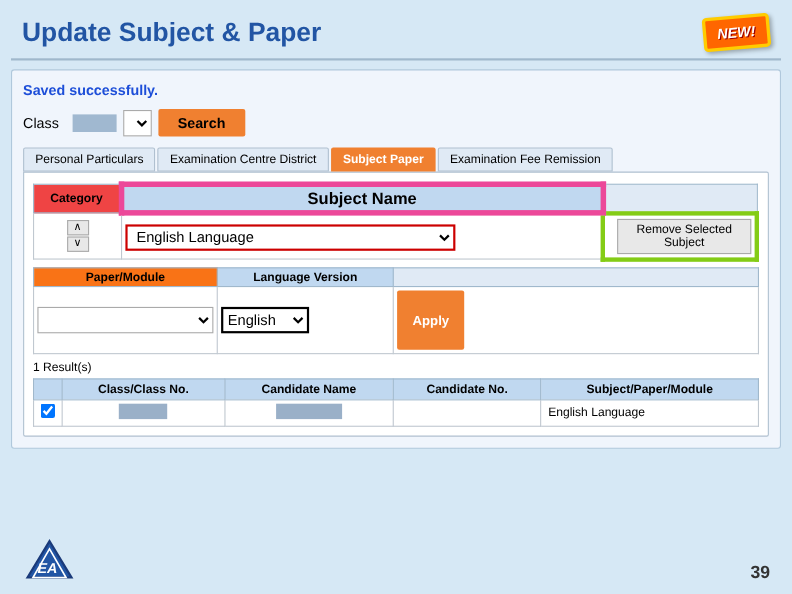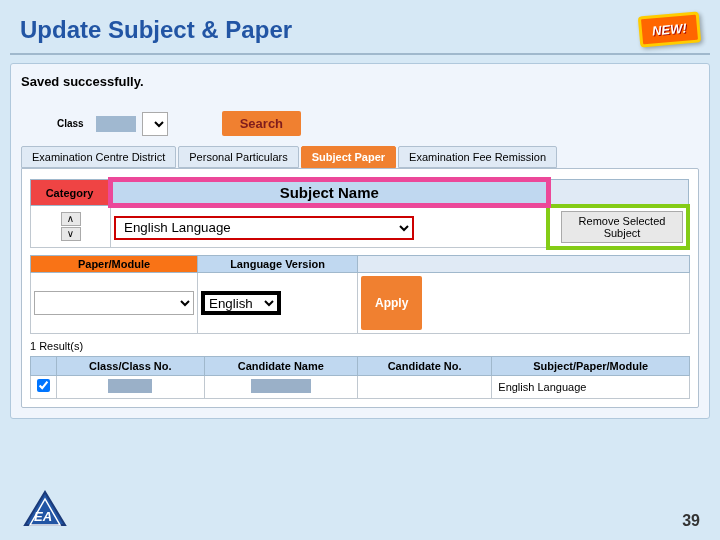--- a/index.html
+++ b/index.html
@@ -58,58 +58,56 @@
     
     .main-box {
       margin: 0 10px;
       background: #f0f5fc;
       border: 1px solid #b0c8dc;
       border-radius: 3px;
       padding: 10px;
     }
 
     .saved-msg {
-      color: #000000;
-      font-weight: bold;
-      margin-bottom: 22px;
+      color: #1d4ed8;
+      font-weight: bold;
+      margin-bottom: 10px;
       font-size: 13px;
     }
 
     
     .class-row {
       display: flex;
       align-items: center;
       margin-bottom: 10px;
       gap: 6px;
     }
 
     .class-label {
-      font-weight: bold;
-      font-size: 10px;
+      font-weight: normal;
+      font-size: 13px;
       margin-right: 6px;
-      margin-left: 36px;
     }
 
     .class-select {
       height: 24px;
       border: 1px solid #aaa;
       background: #fff;
       padding: 0 2px;
     }
 
     .search-btn {
       background: #f08030;
-      color: #7f1d1d;
+      color: #000000;
       border: none;
       padding: 5px 18px;
       font-weight: bold;
       font-size: 13px;
       cursor: pointer;
       border-radius: 2px;
-      margin-left: 48px;
     }
 
     
     .tabs {
       display: flex;
       gap: 2px;
       margin-bottom: 0;
     }
 
     .tab {
@@ -169,21 +167,21 @@
     .paper-select {
       height: 24px;
       width: 160px;
       border: 1px solid #aaa;
       background: #fff;
     }
 
     .lang-select {
       height: 24px;
       width: 80px;
-      border: 4px solid #000000;
+      border: 2px solid #000000;
       background: #fff;
     }
 
     .apply-btn {
       background: #f08030;
       color: #fff;
       border: none;
       padding: 20px 14px;
       font-weight: bold;
       font-size: 12px;
@@ -275,22 +273,22 @@
     <div class="class-row">
       <span class="class-label">Class</span>
       <div class="blue-cell"></div>
       <select class="class-select">
         <option></option>
       </select>
       <button class="search-btn">Search</button>
     </div>
 
     <div class="tabs">
+      <div class="tab">Personal Particulars</div>
       <div class="tab">Examination Centre District</div>
-      <div class="tab">Personal Particulars</div>
       <div class="tab active">Subject Paper</div>
       <div class="tab">Examination Fee Remission</div>
     </div>
 
     <div class="inner-panel">
 
       <table style="width:100%;border-collapse:collapse;margin-bottom:5px;">
         <thead>
           <tr>
             <th style="background:#ef4444;border:1px solid #a0b8cc;padding:2px 6px;font-size:11px;width:80px;">Category</th>

